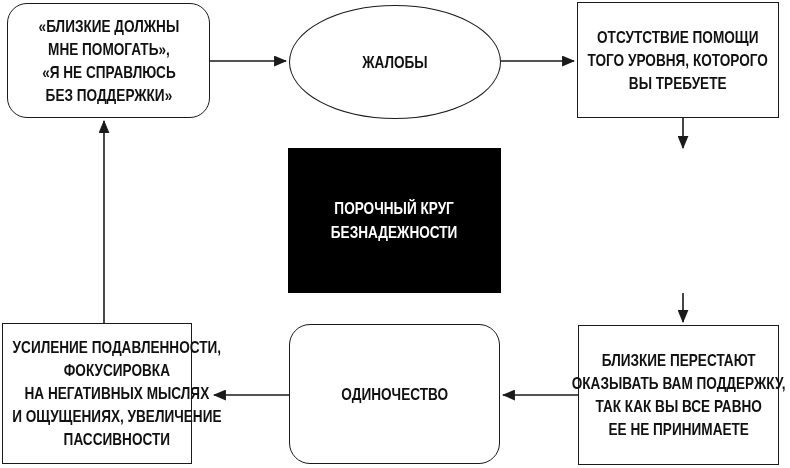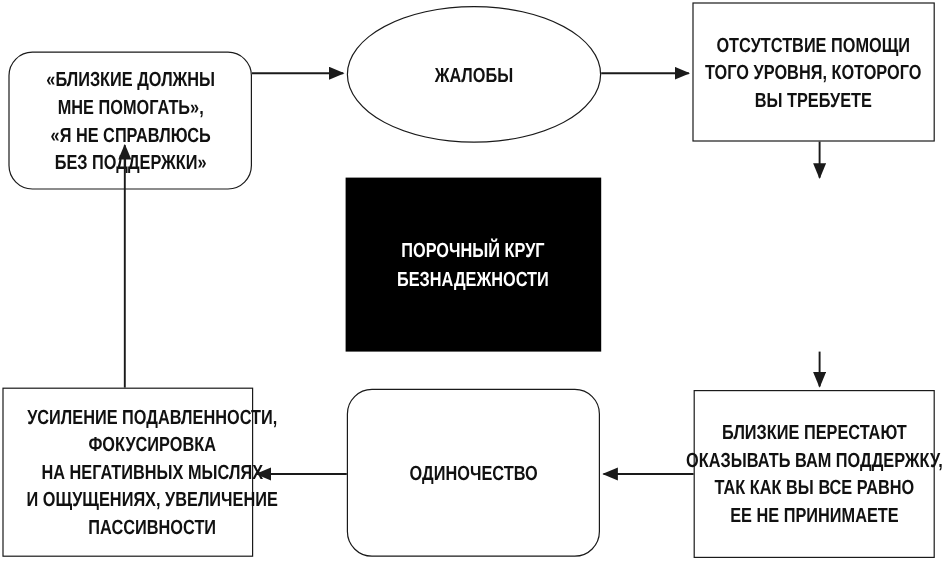--- a/index.html
+++ b/index.html
@@ -53,21 +53,21 @@
     #edges line {
       stroke: #1a1a1a;
       stroke-width: 1.6;
     }
   </style>
 </head>
 <body>
 
 <div id="stage">
 
-  <div class="node rounded" style="left:7px; top:3px; width:203px; height:115px;margin-top:40px;">
+  <div class="node rounded" style="left:7px; top:3px; width:203px; height:115px;">
     <div class="txt">«БЛИЗКИЕ ДОЛЖНЫ
 МНЕ ПОМОГАТЬ»,
 «Я НЕ СПРАВЛЮСЬ
 БЕЗ ПОДДЕРЖКИ»</div>
   </div>
 
   <div class="node ellipse" style="left:289px; top:5px; width:212px; height:114px;">
     <div class="txt">ЖАЛОБЫ</div>
   </div>
 
@@ -76,21 +76,21 @@
 ТОГО УРОВНЯ, КОТОРОГО
 ВЫ ТРЕБУЕТЕ</div>
   </div>
 
   <div class="node filled" style="left:288px; top:148px; width:213px; height:145px;">
     <div class="txt">ПОРОЧНЫЙ КРУГ
 БЕЗНАДЕЖНОСТИ</div>
   </div>
 
 
-  <div class="node" style="left:2px; top:323px; width:209px; height:141px;padding-left:40px;">
+  <div class="node" style="left:2px; top:323px; width:190px; height:141px;padding-left:40px;">
     <div class="txt">УСИЛЕНИЕ ПОДАВЛЕННОСТИ,
 ФОКУСИРОВКА
 НА НЕГАТИВНЫХ МЫСЛЯХ
 И ОЩУЩЕНИЯХ, УВЕЛИЧЕНИЕ
 ПАССИВНОСТИ</div>
   </div>
 
   <div class="node" style="left:289px; top:324px; width:211px; height:140px;border-radius:21px;">
     <div class="txt">ОДИНОЧЕСТВО</div>
   </div>

